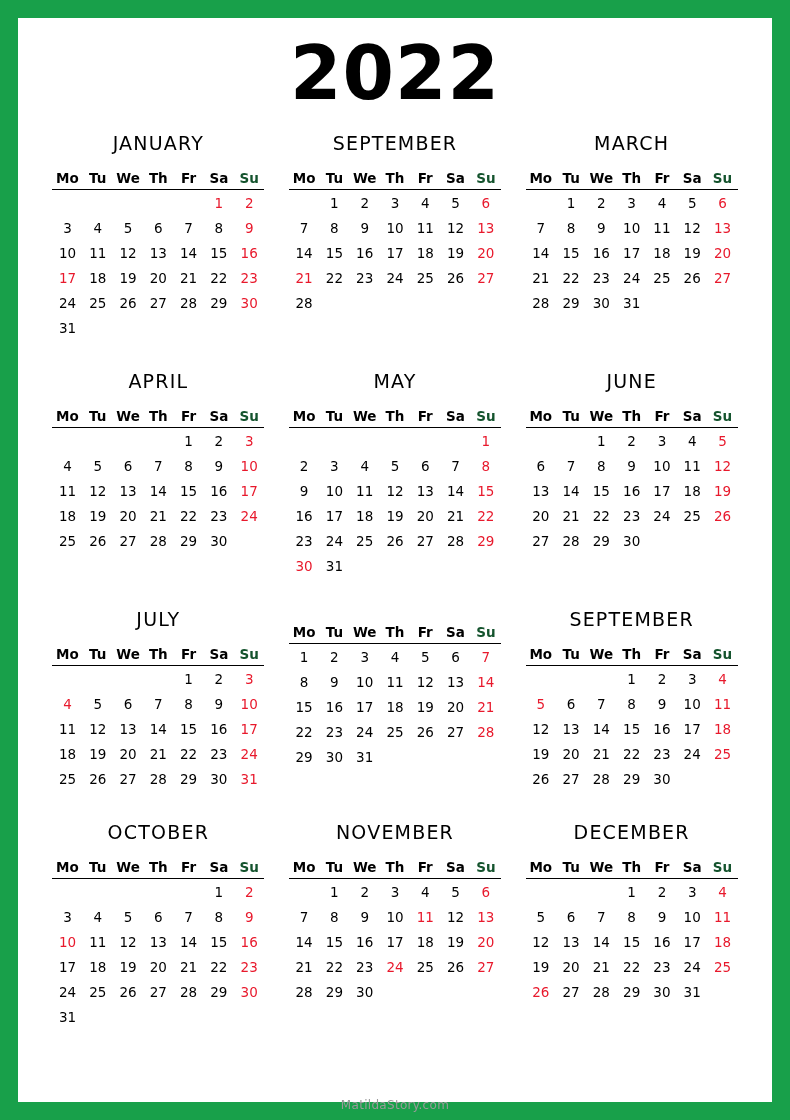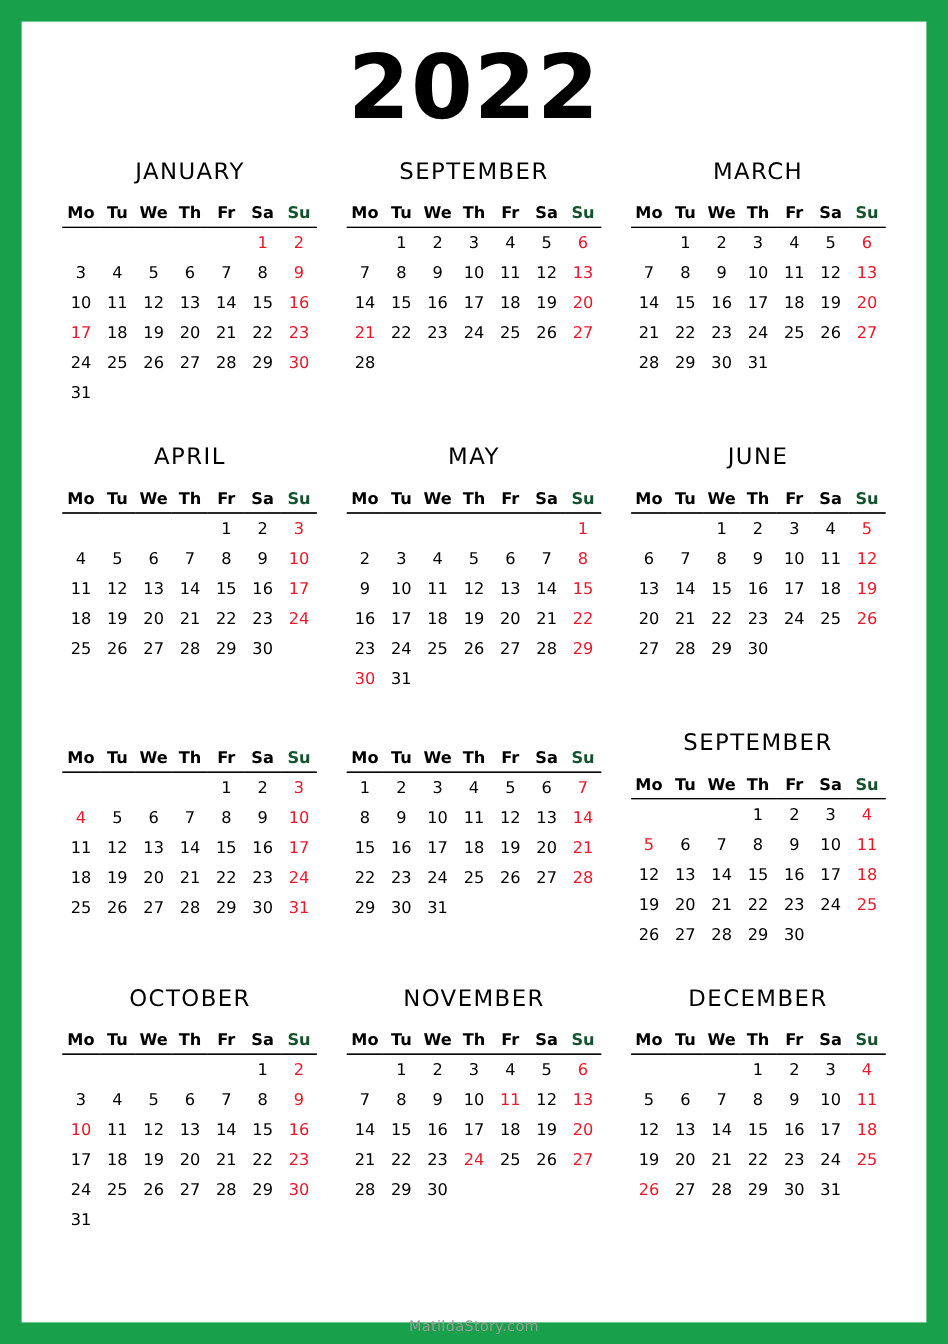--- a/index.html
+++ b/index.html
@@ -505,20 +505,21 @@
                 <td>29</td>
                 <td>30</td>
                 <td class="empty"></td>
                 <td class="empty"></td>
                 <td class="empty"></td>
               </tr>
             </tbody>
           </table>
         </div>
         <div class="month">
+          <div class="month-name">JULY</div>
           <table class="cal">
             <thead>
               <tr>
                 <th>Mo</th>
                 <th>Tu</th>
                 <th>We</th>
                 <th>Th</th>
                 <th>Fr</th>
                 <th>Sa</th>
                 <th class="sun">Su</th>

